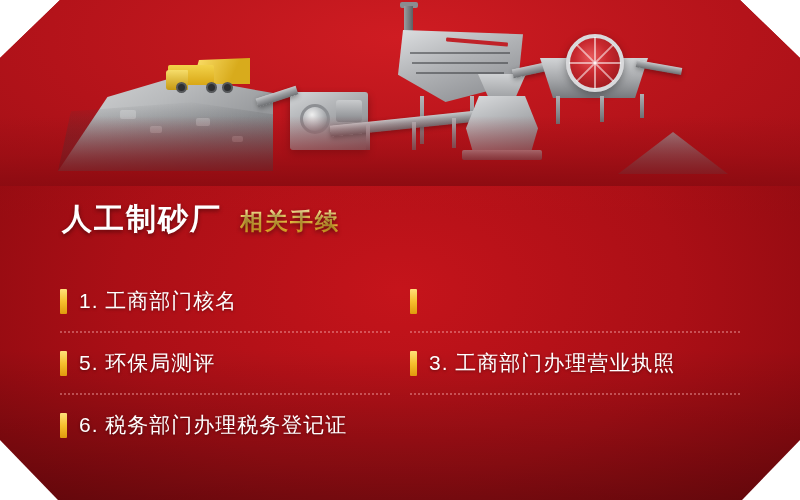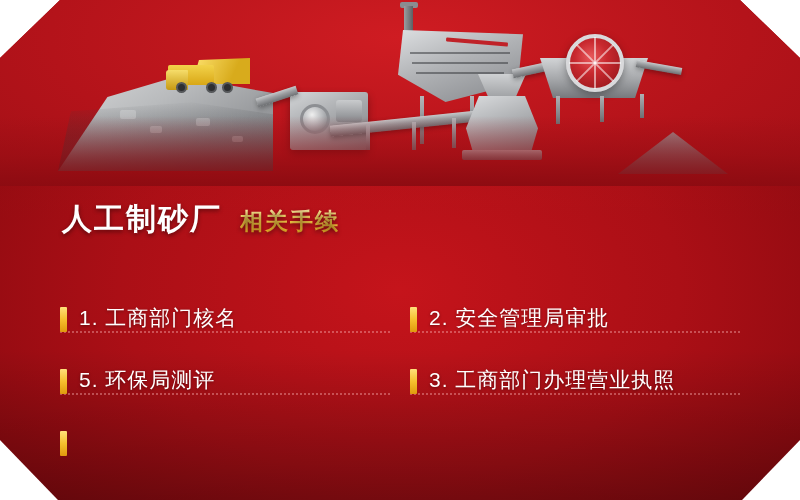--- a/index.html
+++ b/index.html
@@ -233,21 +233,21 @@
     position: absolute;
     left: 60px; top: 270px;
     width: 690px;
     display: grid;
     grid-template-columns: 350px 340px;
     grid-auto-rows: 62px;
     row-gap: 0px;
   }
   .item {
     display: flex;
-    align-items: flex-end;
+    align-items: center;
     gap: 12px;
     position: relative;
   }
   .bar {
     width: 7px; height: 25px;
     background: linear-gradient(to bottom, #ffe07a 0%, #f6c02e 50%, #e09a0d 100%);
     border-radius: 1px;
     flex: none;
   }
   .item-text {
@@ -346,28 +346,28 @@
   <div class="sep left r2"></div>
   <div class="sep right r2"></div>
 
   <div class="list">
     <div class="item">
       <span class="bar"></span>
       <span class="item-text">1. 工商部门核名</span>
     </div>
     <div class="item">
       <span class="bar"></span>
-      <span class="item-text">2. 安全管理局审批</span>
     </div>
     <div class="item">
       <span class="bar"></span>
       <span class="item-text">5. 环保局测评</span>
     </div>
     <div class="item">
       <span class="bar"></span>
       <span class="item-text">3. 工商部门办理营业执照</span>
     </div>
     <div class="item">
       <span class="bar"></span>
+      <span class="item-text">6. 税务部门办理税务登记证</span>
     </div>
   </div>
 
 </div>
 
 </body></html>

